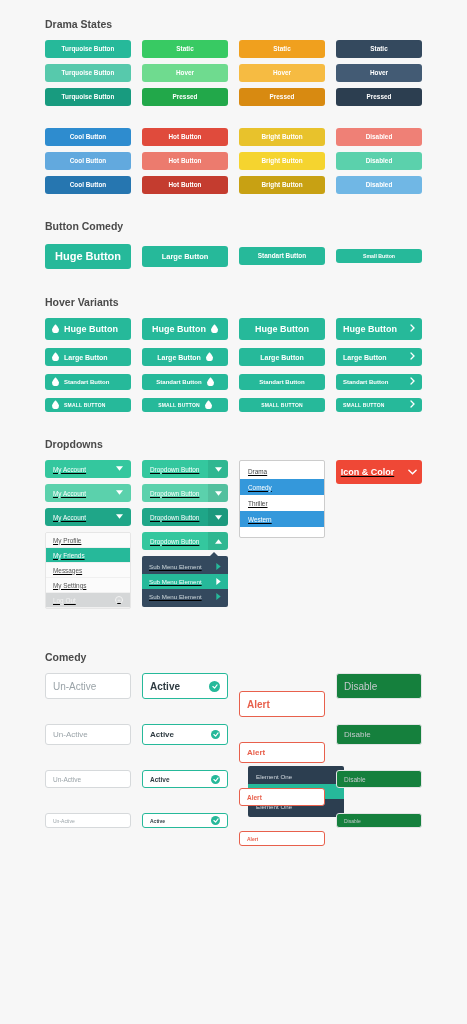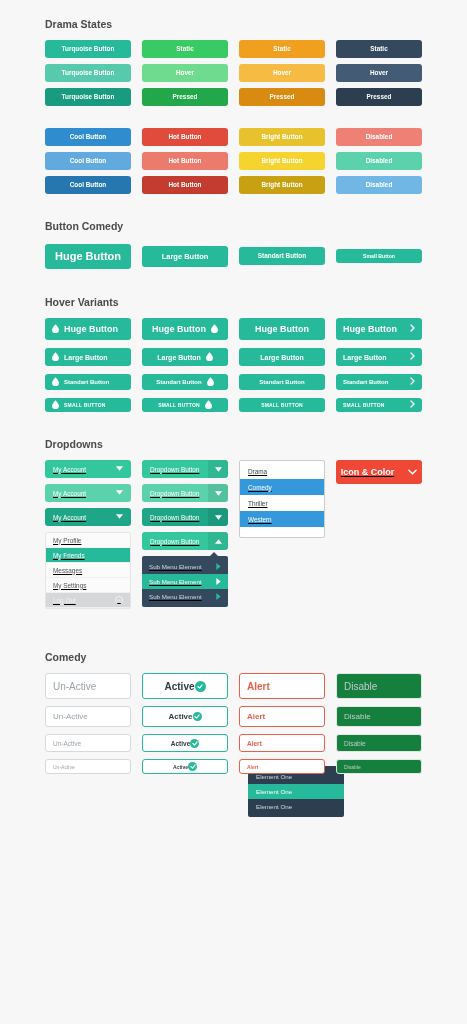--- a/index.html
+++ b/index.html
@@ -210,23 +210,23 @@
     background: #fff;
     border: 1px solid #d6d9db;
     border-radius: 3px;
     display: flex; align-items: center; justify-content: space-between;
     padding: 0 7px;
     cursor: text;
     position: relative;
   }
   .inp .txt { white-space: nowrap; overflow: hidden; }
   .inp.unactive .txt { color: #9aa3a8; }
-  .inp.active  { border-color: #26b99a; justify-content: center; }
+  .inp.active  { border-color: #26b99a; }
   .inp.active .txt { color: #2f3b42; font-weight: bold; }
-  .inp.alert   { border-color: #e8604c; }
+  .inp.alert   { border-color: #e8604c; margin-top: 18px; }
   .inp.alert .txt { color: #e8604c; font-weight: bold; }
   .inp.disable { background: #15803d; border-color: #e3e5e6; }
   .inp.disable .txt { color: #c4c9cc; }
   .ok {
     width: 9px; height: 9px; border-radius: 50%;
     background: #26b99a; color: #fff;
     display: flex; align-items: center; justify-content: center;
     font-size: 6px; line-height: 1; flex: 0 0 auto;
   }
   .i-h1 { height: 26px; font-size: 10px; }

